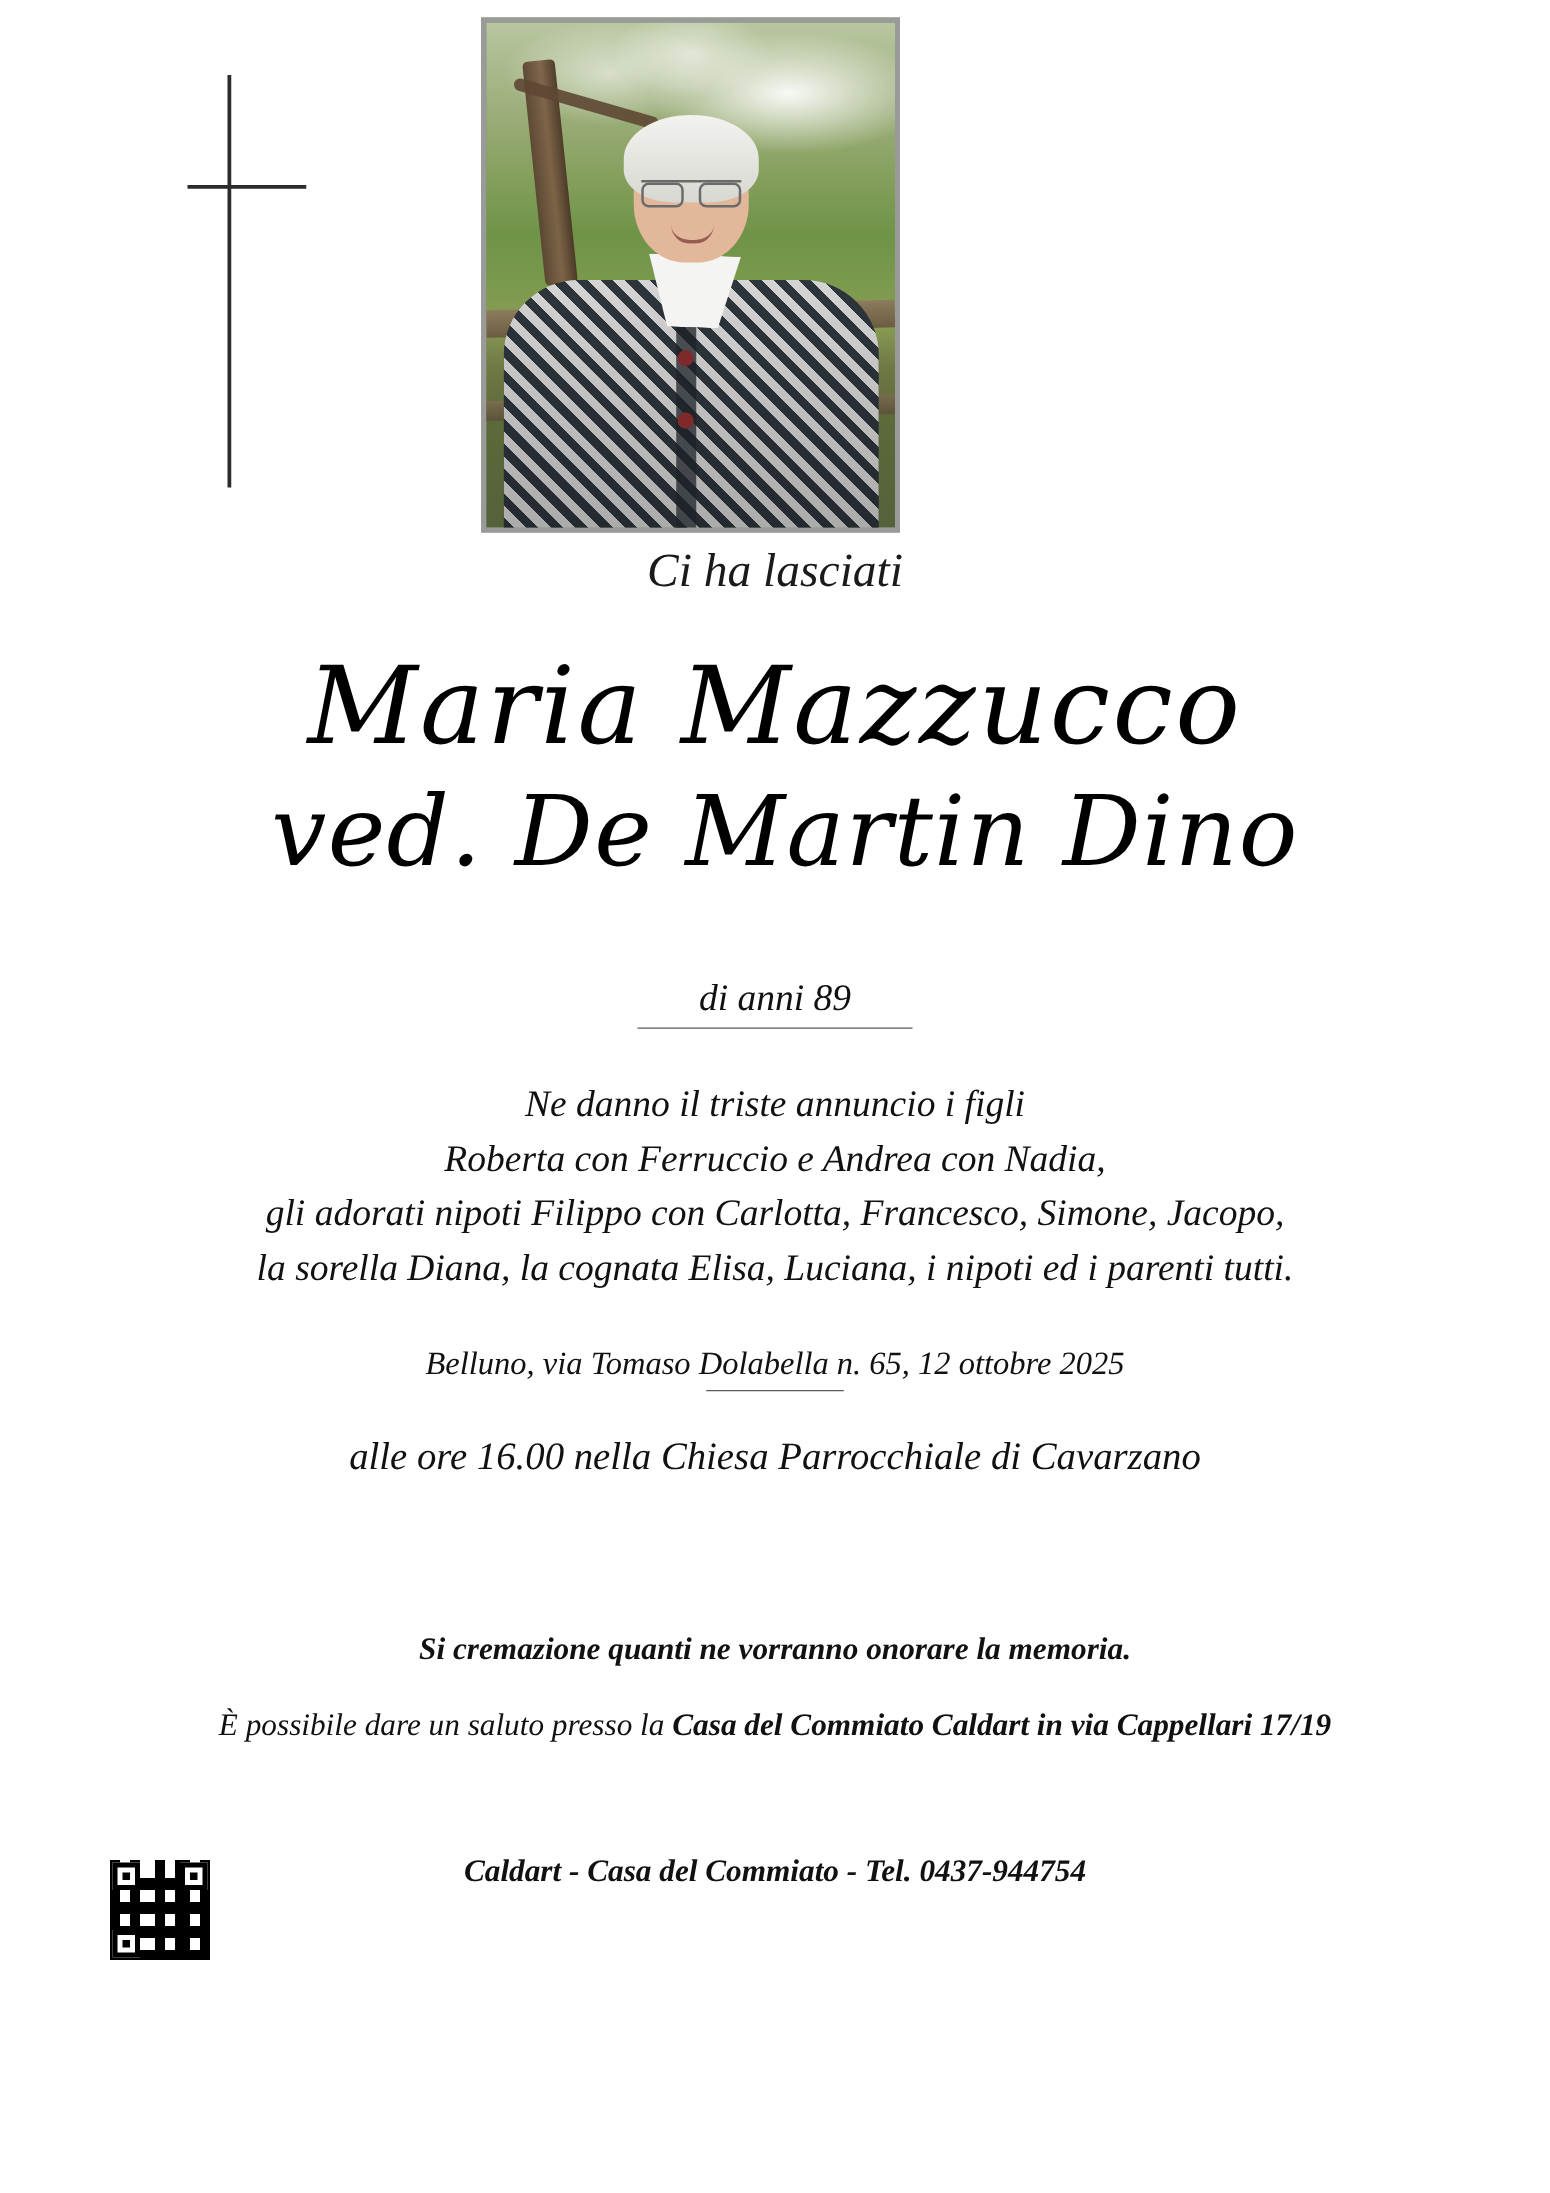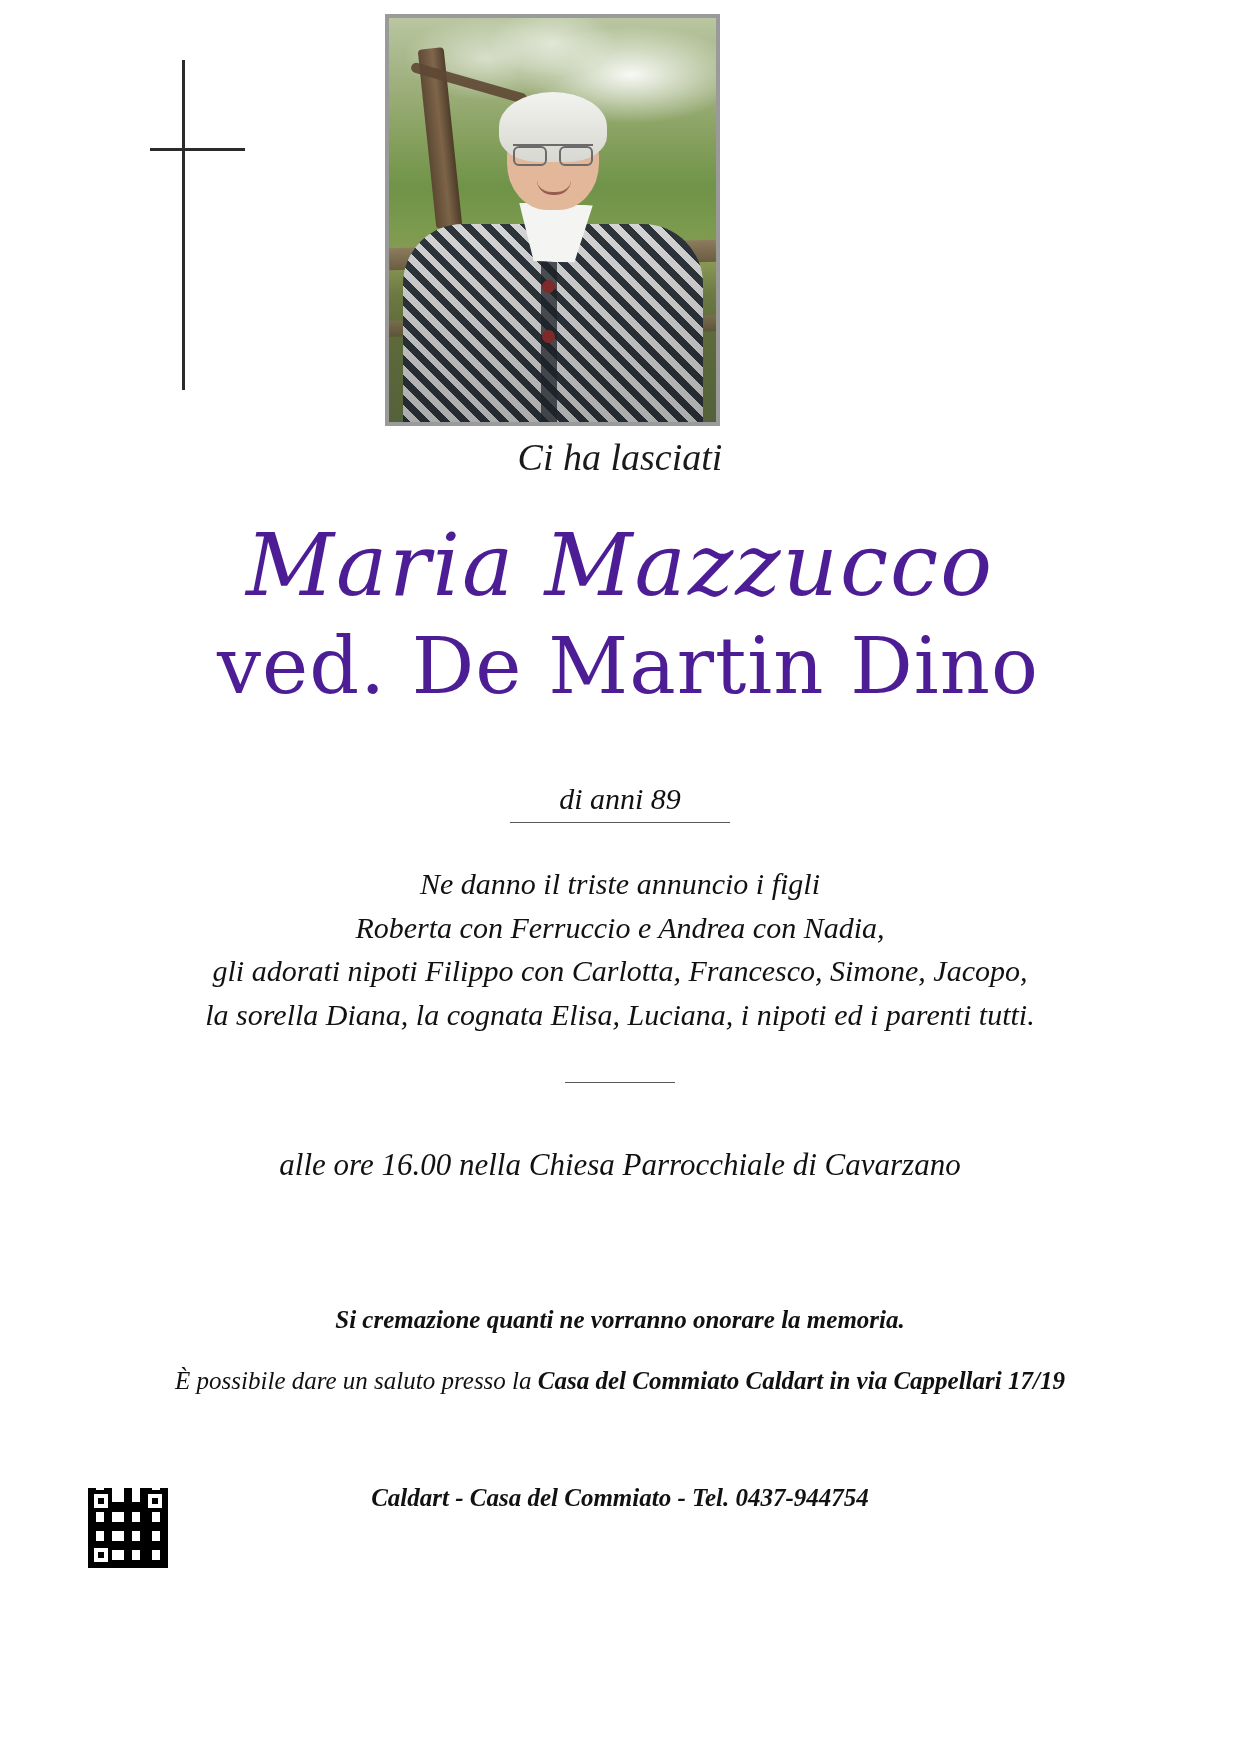--- a/index.html
+++ b/index.html
@@ -225,32 +225,33 @@
     font-style: italic;
     font-size: 38px;
     color: #1a1a1a;
   }
   .name-block {
     position: absolute;
     top: 520px;
     left: 0;
     width: 100%;
     text-align: center;
-    color: #4c1d95;
+    color: #000000;
   }
   .name-line1 {
     font-family: "DejaVu Serif", serif;
     font-style: italic;
     font-size: 86px;
     letter-spacing: 2px;
     line-height: 1.05;
     white-space: nowrap;
   }
   .name-line2 {
     font-family: "DejaVu Serif", serif;
+    font-style: italic;
     font-size: 78px;
     letter-spacing: 1px;
     line-height: 1.1;
     margin-top: 14px;
     white-space: nowrap;
     padding-left: 16px;
   }
   .age {
     position: absolute;
     top: 782px;
@@ -404,20 +405,21 @@
 </div>
 
 <div class="announce">
   <div>Ne danno il triste annuncio i figli</div>
   <div>Roberta con Ferruccio e Andrea con Nadia,</div>
   <div>gli adorati nipoti Filippo con Carlotta, Francesco, Simone, Jacopo,</div>
   <div>la sorella Diana, la cognata Elisa, Luciana, i nipoti ed i parenti tutti.</div>
 </div>
 
 <div class="place-date">
+  <span>Belluno, via Tomaso Dolabella n. 65,  12 ottobre 2025</span>
   <hr class="rule rule-place">
 </div>
 
 <div class="funeral">
   <div>alle ore 16.00 nella Chiesa Parrocchiale di Cavarzano</div>
 </div>
 
 <div class="thanks">Si cremazione quanti ne vorranno onorare la memoria.</div>
 
 <div class="visit">

